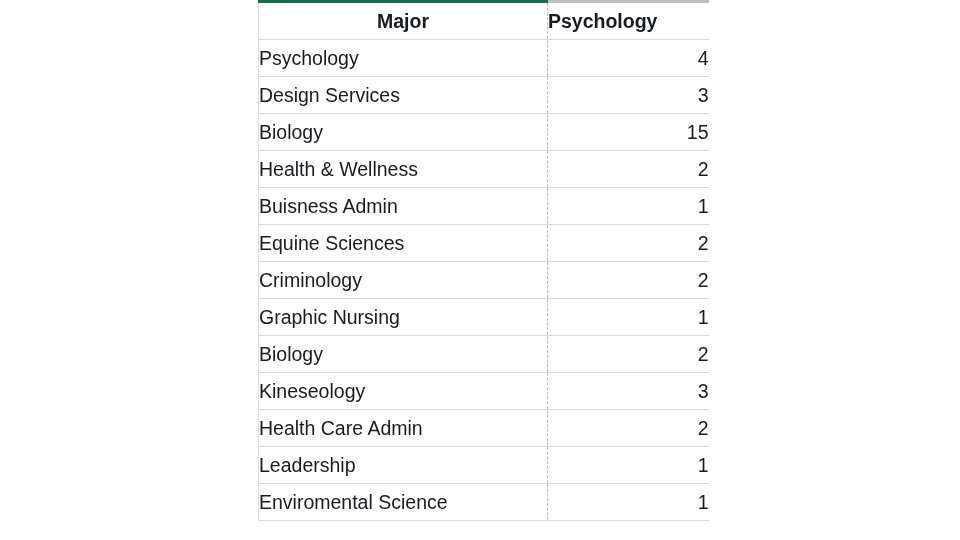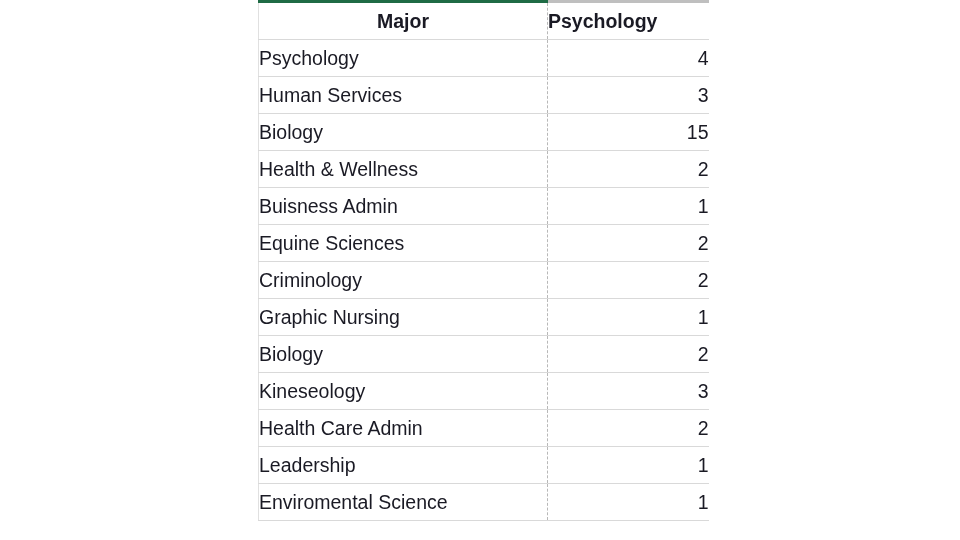--- a/index.html
+++ b/index.html
@@ -112,21 +112,21 @@
         <th class="cell-frequency th-frequency">Psychology</th>
       </tr>
     </thead>
 
     <tbody id="table-body">
         <tr>
           <td class="cell-major">Psychology</td>
           <td class="cell-frequency">4</td>
         </tr>
         <tr>
-          <td class="cell-major">Human Services</td>
+          <td class="cell-major">Design Services</td>
           <td class="cell-frequency">3</td>
         </tr>
         <tr>
           <td class="cell-major">Biology</td>
           <td class="cell-frequency">15</td>
         </tr>
         <tr>
           <td class="cell-major">Health &amp; Wellness</td>
           <td class="cell-frequency">2</td>
         </tr>

